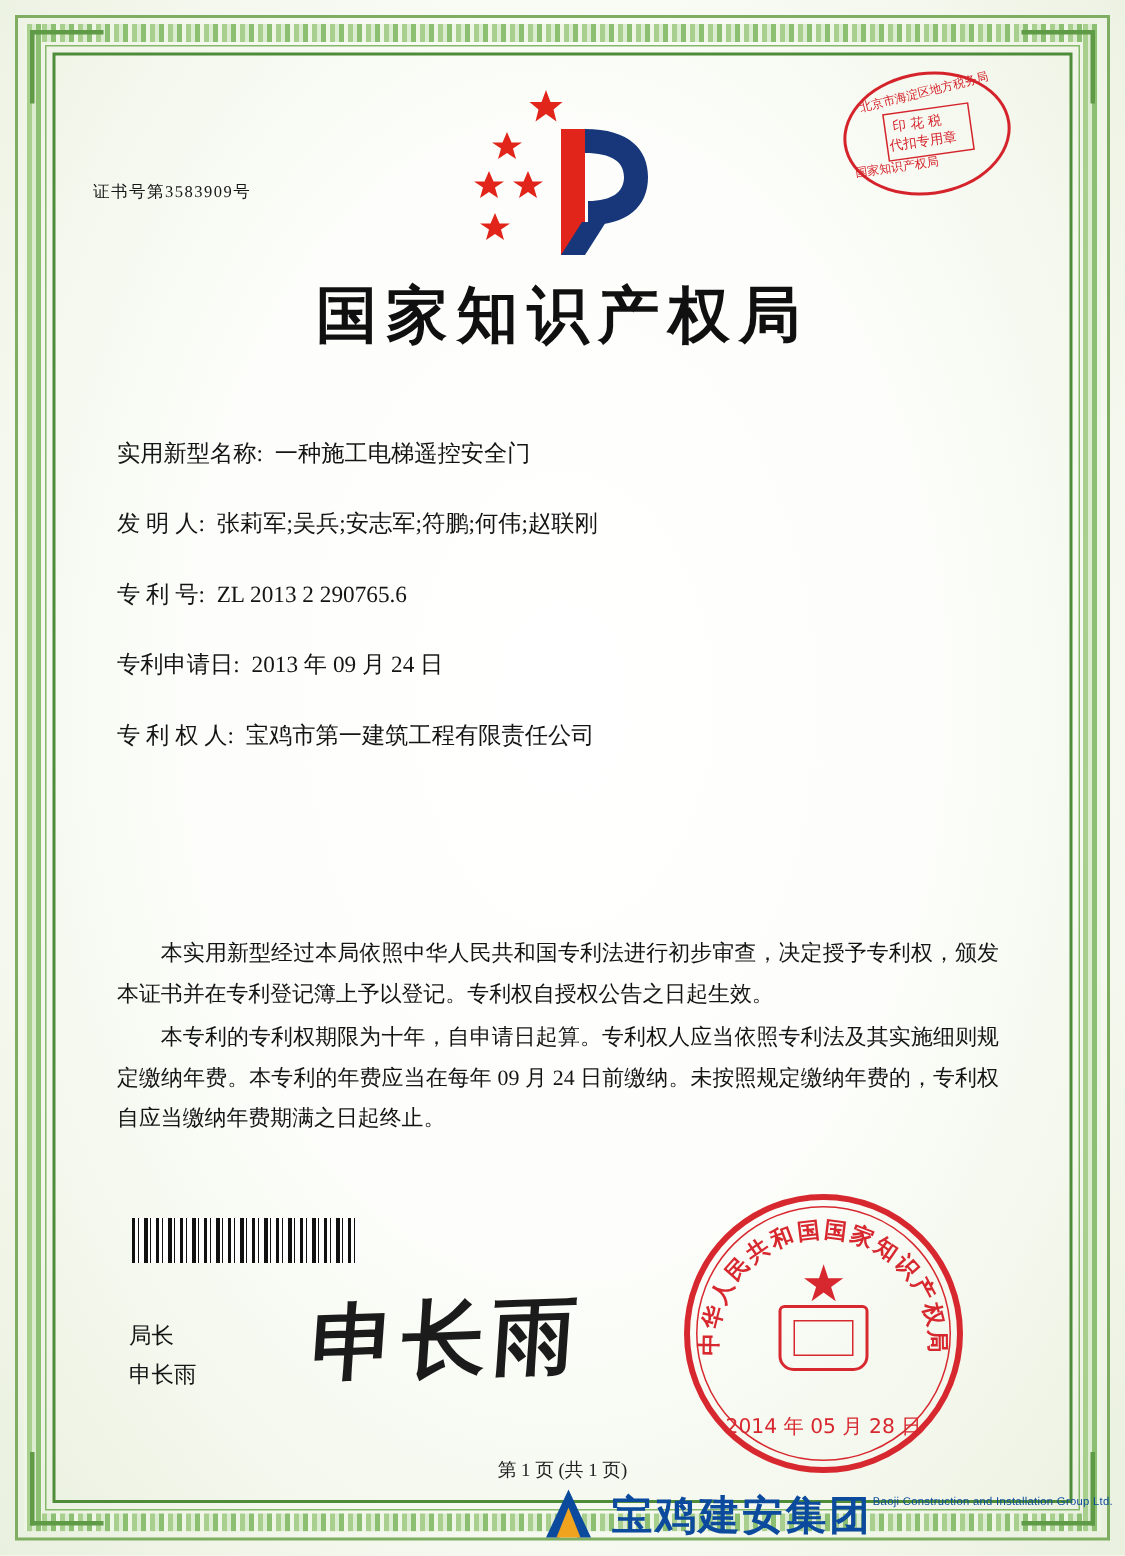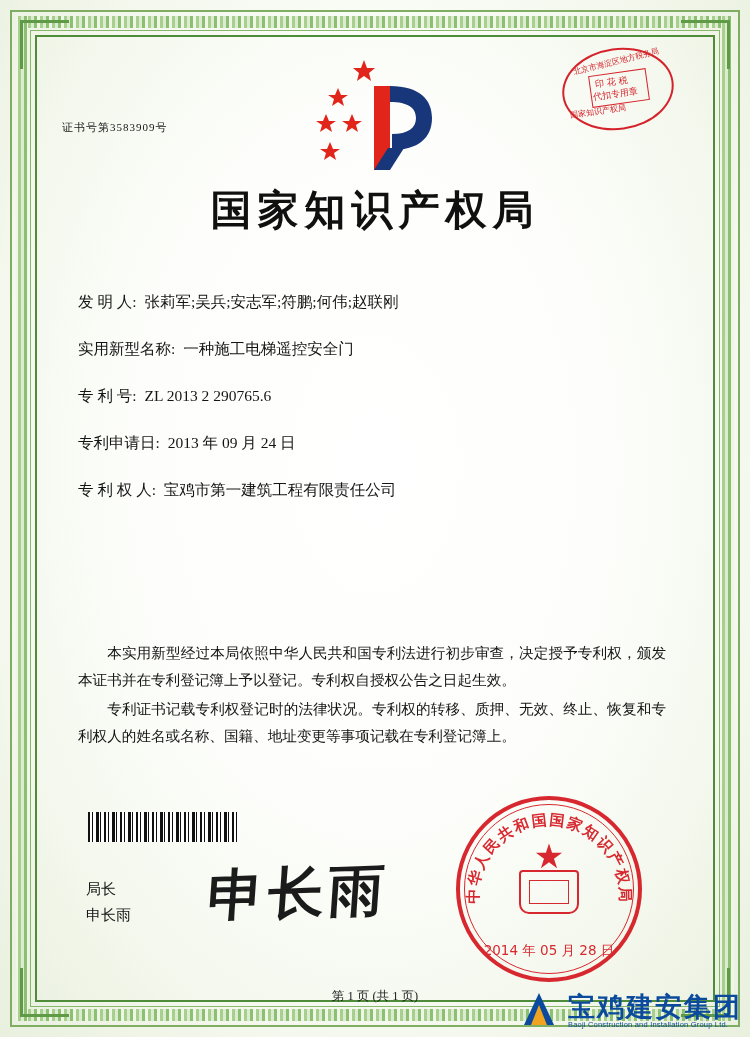--- a/index.html
+++ b/index.html
@@ -162,21 +162,21 @@
   .field-value {
     display: inline-block;
     margin-left: 4px;
     color: #141414;
   }
 
   
   .body-text {
     position: absolute;
     left: 78px;
-    top: 640px;
+    top: 623px;
     width: 588px;
     font-size: 14.6px;
     line-height: 27px;
     color: #141414;
     text-align: justify;
   }
   .body-text p {
     margin: 0 0 2px 0;
     text-indent: 2em;
   }
@@ -196,21 +196,20 @@
   }
 
   
   .sig-label {
     position: absolute;
     left: 86px;
     top: 878px;
     font-size: 15px;
     line-height: 26px;
     color: #141414;
-    font-family: Liberation Mono, monospace;
   }
   .sig-hand {
     position: absolute;
     left: 208px;
     top: 856px;
     font-size: 56px;
     color: #1b1b1b;
     font-family: "DejaVu Serif", serif;
     letter-spacing: 4px;
     transform: skewX(-6deg) rotate(-2deg);
@@ -282,21 +281,21 @@
     transform: translateX(-50%);
     color: #d8282f;
     font-size: 13.5px;
     white-space: nowrap;
     font-family: "DejaVu Sans", sans-serif;
   }
 
   .page-footer {
     position: absolute;
     left: 0;
-    bottom: 32px;
+    bottom: 48px;
     width: 100%;
     text-align: center;
     font-size: 12.5px;
     color: #222;
   }
 
   
   .brand {
     position: absolute;
     right: 8px;
@@ -305,22 +304,23 @@
     align-items: center;
     gap: 8px;
   }
   .brand-mark {
     width: 42px;
     height: 40px;
     position: relative;
   }
   .brand-text {
     display: flex;
-    flex-direction: column;
+    flex-direction: row;
     line-height: 1.05;
+    text-align: right;
   }
   .brand-cn {
     font-size: 27px;
     font-weight: bold;
     color: #0b4a9c;
     letter-spacing: 2px;
     font-family: "DejaVu Sans", sans-serif;
   }
   .brand-en {
     font-size: 7.5px;
@@ -366,44 +366,44 @@
     <div class="t t1">北京市海淀区地方税务局</div>
     <div class="t t2">印 花 税</div>
     <div class="t t3">代扣专用章</div>
     <div class="t t4">国家知识产权局</div>
   </div>
 
   <div class="title">国家知识产权局</div>
 
   <div class="fields">
     <div class="field-row">
+      <span class="field-label">实用新型名称:</span>
+      <span class="field-value">一种施工电梯遥控安全门</span>
+    </div>
+    <div class="field-row">
       <span class="field-label">发 明 人:</span>
       <span class="field-value">张莉军;吴兵;安志军;符鹏;何伟;赵联刚</span>
-    </div>
-    <div class="field-row">
-      <span class="field-label">实用新型名称:</span>
-      <span class="field-value">一种施工电梯遥控安全门</span>
     </div>
     <div class="field-row">
       <span class="field-label">专 利 号:</span>
       <span class="field-value">ZL 2013 2 290765.6</span>
     </div>
     <div class="field-row">
       <span class="field-label">专利申请日:</span>
       <span class="field-value">2013 年 09 月 24 日</span>
     </div>
     <div class="field-row">
       <span class="field-label">专 利 权 人:</span>
       <span class="field-value">宝鸡市第一建筑工程有限责任公司</span>
     </div>
   </div>
 
   <div class="body-text">
     <p>本实用新型经过本局依照中华人民共和国专利法进行初步审查，决定授予专利权，颁发本证书并在专利登记簿上予以登记。专利权自授权公告之日起生效。</p>
-    <p>专利证书记载专利权登记时的法律状况。专利权的转移、质押、无效、终止、恢复和专利权人的姓名或名称、国籍、地址变更等事项记载在专利登记簿上。</p>
+    <p>本专利的专利权期限为十年，自申请日起算。专利权人应当依照专利法及其实施细则规定缴纳年费。本专利的年费应当在每年 09 月 24 日前缴纳。未按照规定缴纳年费的，专利权自应当缴纳年费期满之日起终止。</p>
   </div>
 
   <div class="barcode"></div>
 
   <div class="sig-label">
     <div>局长</div>
     <div>申长雨</div>
   </div>
   <div class="sig-hand">申长雨</div>
 

